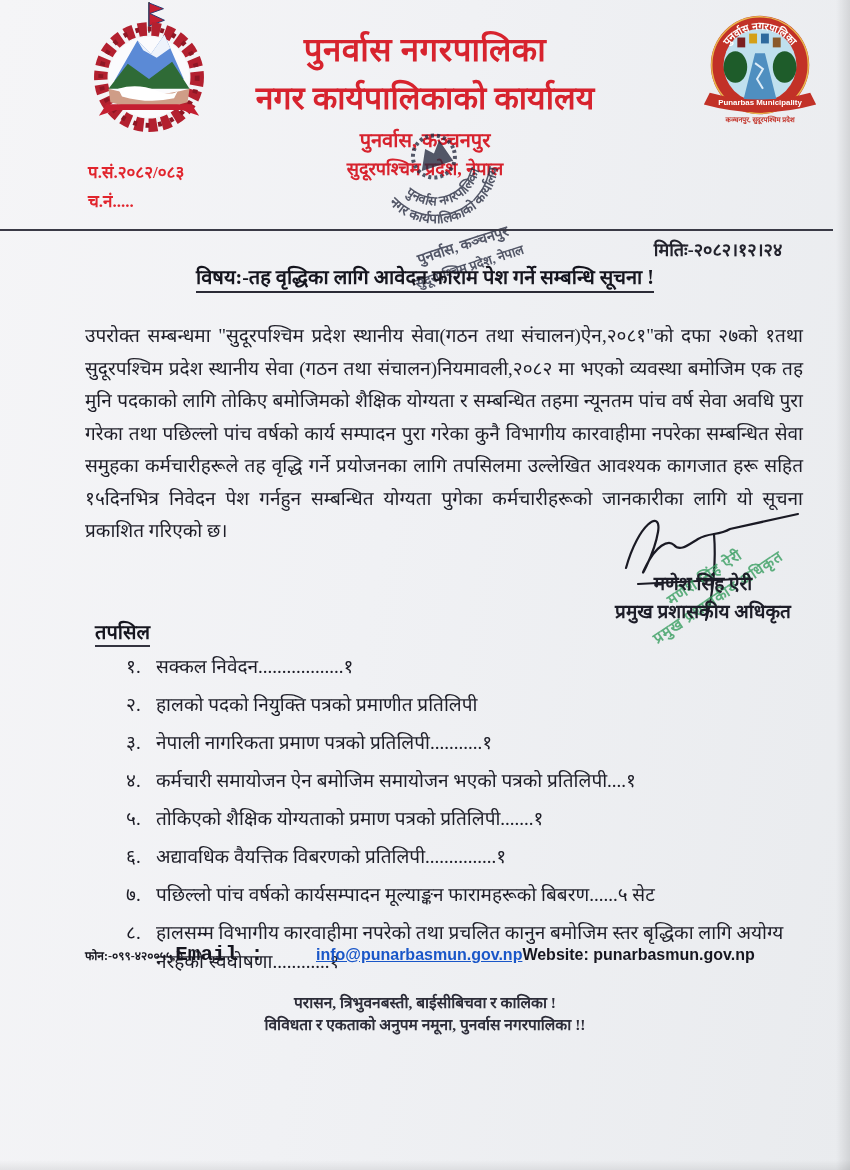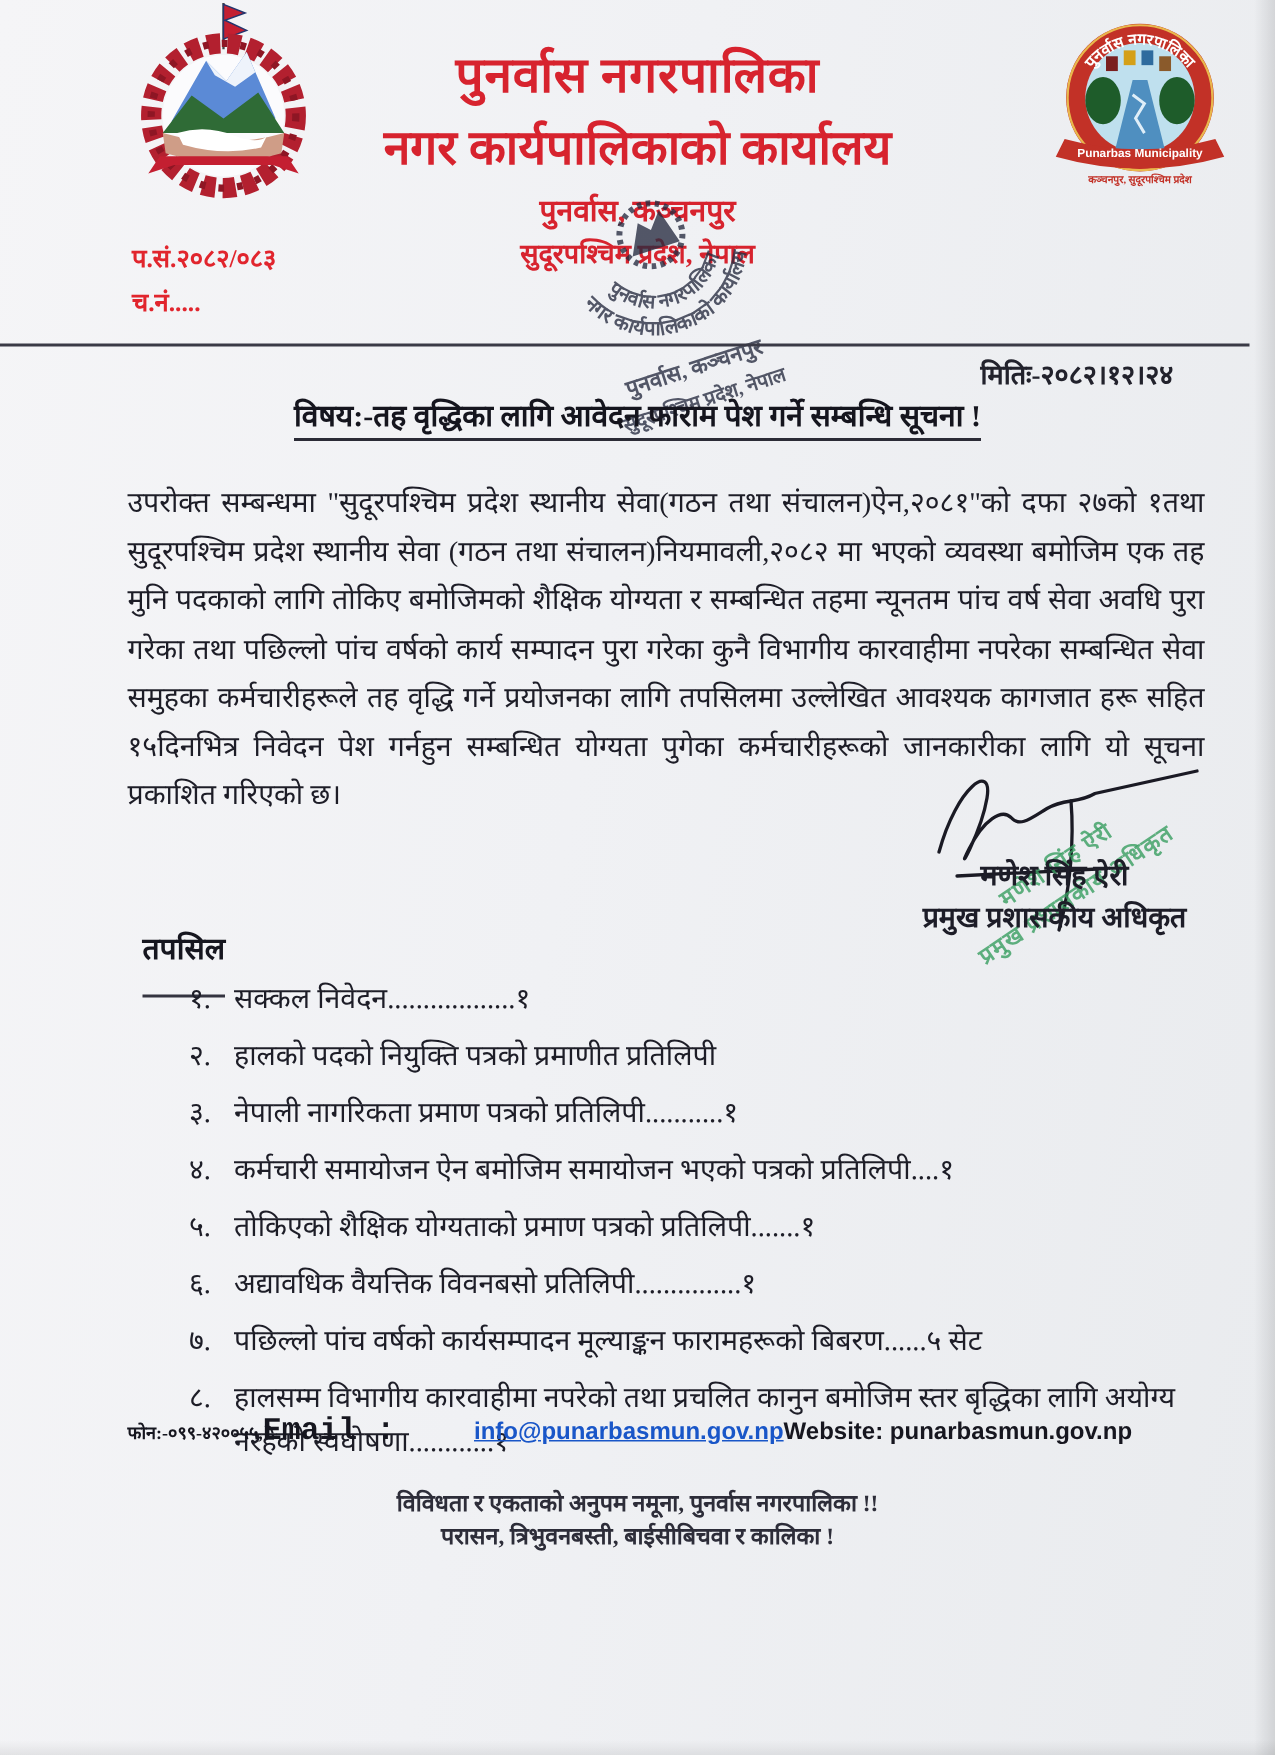--- a/index.html
+++ b/index.html
@@ -45,21 +45,21 @@
   .sig-svg{position:absolute;left:616px;top:506px;width:192px;height:122px;pointer-events:none;}
   .sig-name{position:absolute;left:598px;top:570px;width:210px;text-align:center;
     font-size:19px;font-weight:600;color:#1d1d28;}
   .sig-title{position:absolute;left:562px;top:598px;width:282px;text-align:center;
     font-size:19px;font-weight:600;color:#1d1d28;}
   .green-stamp{position:absolute;left:648px;top:606px;transform:rotate(-34deg);
     transform-origin:left center;color:rgba(56,158,96,.8);font-weight:bold;
     font-size:15px;line-height:24px;white-space:nowrap;text-align:center;letter-spacing:1px;}
 
   .schedule-heading{position:absolute;left:95px;top:618px;font-size:20px;font-weight:bold;color:#16161f;}
-  .schedule-heading span{border-bottom:2px solid #b23;padding-bottom:19px;border-color:#343440;}
+  .schedule-heading span{border-bottom:2px solid #b23;padding-bottom:2px;border-color:#343440;}
   .schedule-list{position:absolute;left:126px;top:652px;width:672px;font-size:19px;color:#1d1d27;font-weight:500;}
   .schedule-item{display:flex;margin-bottom:9px;line-height:29px;}
   .schedule-item .num{width:30px;flex:0 0 30px;}
   .schedule-item .txt{flex:1;}
 
   .contact{position:absolute;left:85px;top:943px;font-size:17px;color:#16161f;
     font-weight:bold;white-space:nowrap;}
   .contact .phone{font-size:12px;}
   .contact a{color:#1956c8;text-decoration:underline;font-family:"Liberation Sans",sans-serif;font-size:16px;margin-left:40px;}
   .contact .lbl{font-family:Liberation Mono, monospace;font-size:21px;}
@@ -199,36 +199,36 @@
     <div class="schedule-item">
       <span class="num">४.</span>
       <span class="txt">कर्मचारी समायोजन ऐन बमोजिम समायोजन भएको पत्रको प्रतिलिपी....१</span>
     </div>
     <div class="schedule-item">
       <span class="num">५.</span>
       <span class="txt">तोकिएको शैक्षिक योग्यताको प्रमाण पत्रको प्रतिलिपी.......१</span>
     </div>
     <div class="schedule-item">
       <span class="num">६.</span>
-      <span class="txt">अद्यावधिक वैयत्तिक विवनबसो प्रतिलिपी...............१</span>
+      <span class="txt">अद्यावधिक वैयत्तिक विबरणको प्रतिलिपी...............१</span>
     </div>
     <div class="schedule-item">
       <span class="num">७.</span>
       <span class="txt">पछिल्लो पांच वर्षको कार्यसम्पादन मूल्याङ्कन फारामहरूको बिबरण......५ सेट</span>
     </div>
     <div class="schedule-item">
       <span class="num">८.</span>
       <span class="txt">हालसम्म विभागीय कारवाहीमा नपरेको तथा प्रचलित कानुन बमोजिम स्तर बृद्धिका लागि अयोग्य नरहेको स्वघोषणा............१</span>
     </div>
   </div>
 
   <div class="contact">
     <span class="phone">फोन:-०९९-४२००५५,</span><span class="lbl">Email : </span><a href="#">info@punarbasmun.gov.np</a><span class="web">Website: punarbasmun.gov.np</span>
   </div>
 
   <div class="taglines">
+    <div>परासन, त्रिभुवनबस्ती, बाईसीबिचवा र कालिका !</div>
     <div>विविधता र एकताको अनुपम नमूना, पुनर्वास नगरपालिका !!</div>
-    <div>परासन, त्रिभुवनबस्ती, बाईसीबिचवा र कालिका !</div>
   </div>
 
   <div class="edge-shadow"></div>
   <div class="bottom-shadow"></div>
 </div>
 
 </body></html>

